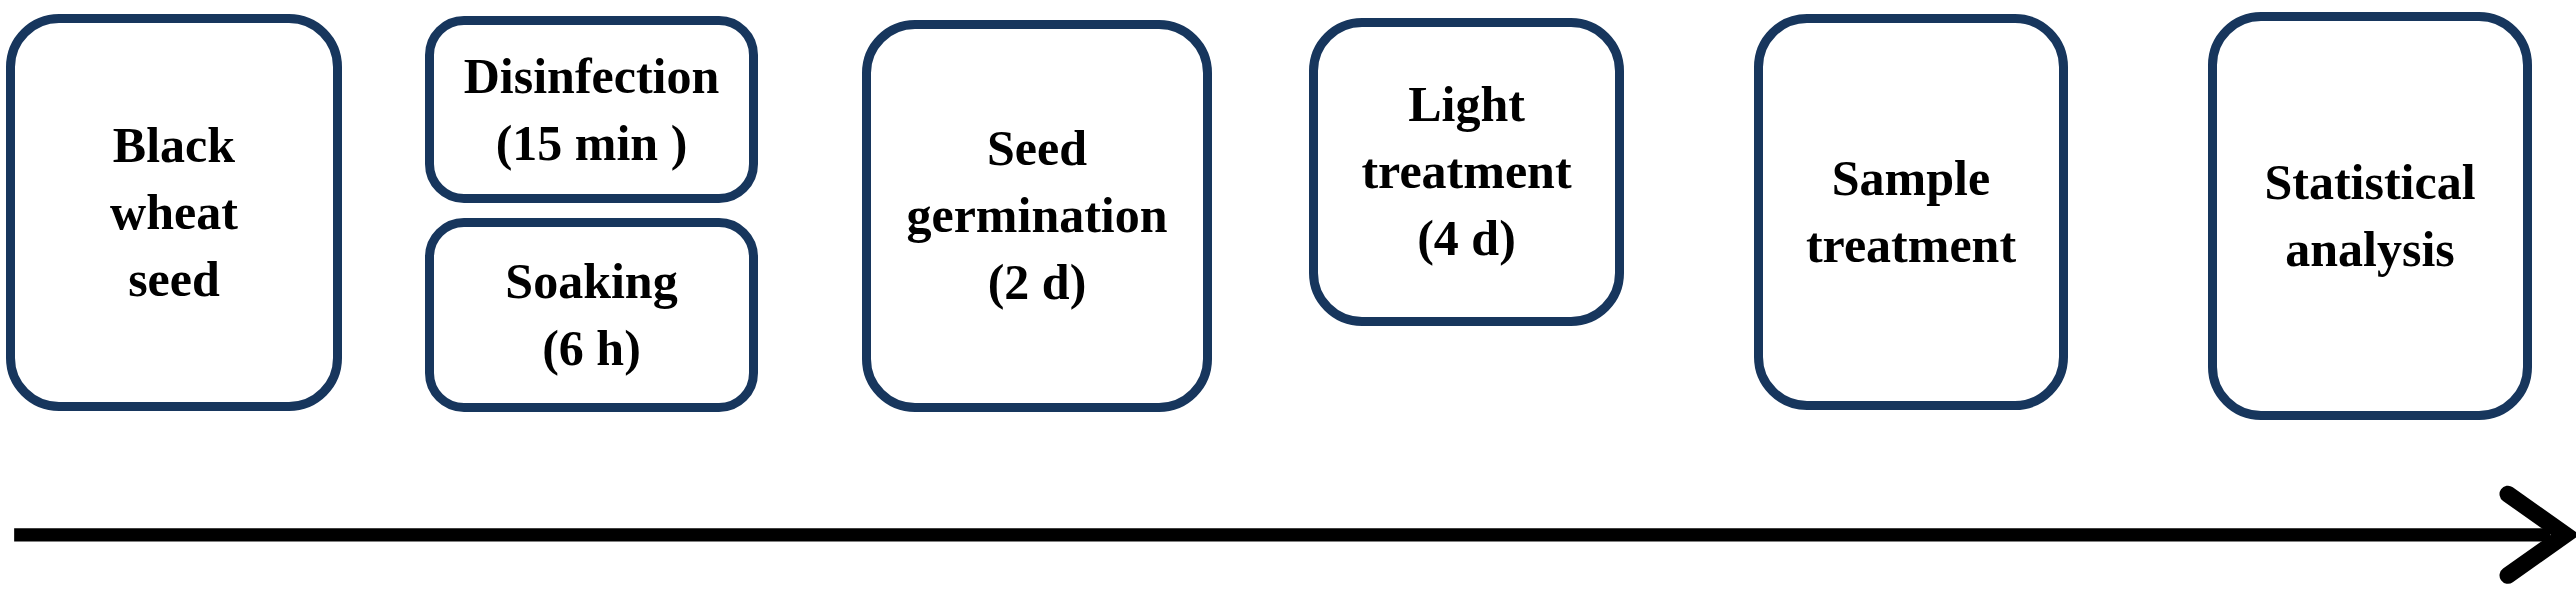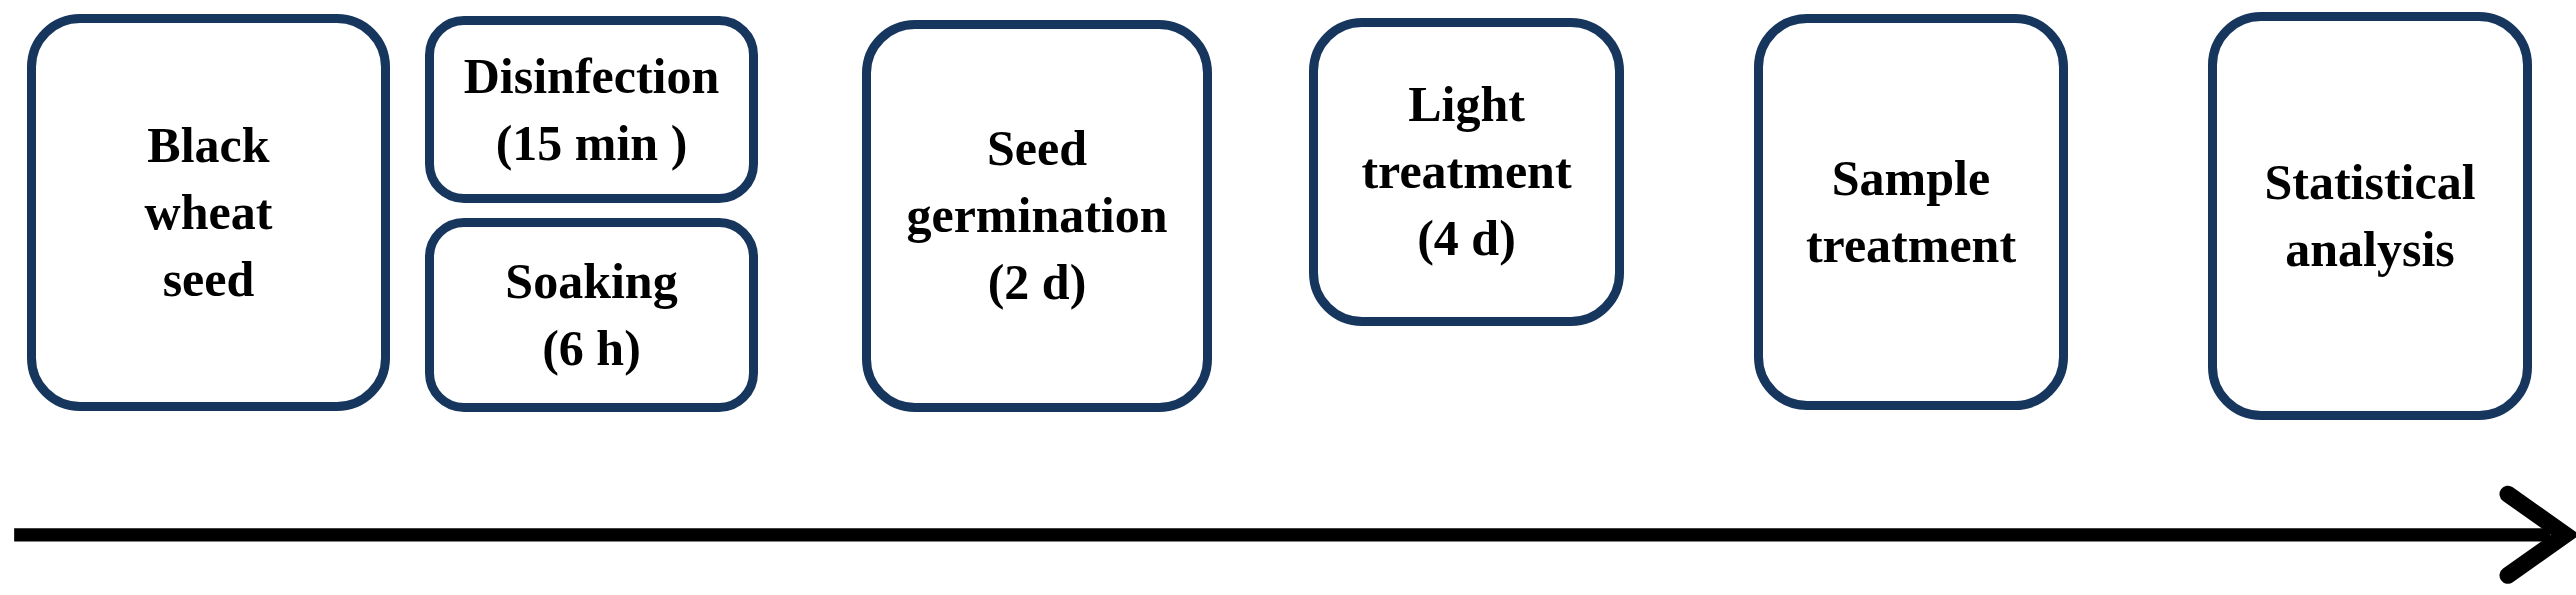--- a/index.html
+++ b/index.html
@@ -33,21 +33,21 @@
     justify-content: center;
     text-align: center;
   }
   .label {
     white-space: pre-line;
     font-size: 50px;
     line-height: 1.34;
     padding: 0 7px;
   }
   
-  .step-seed         { left: 27px;   top: 14px;  width: 363px; height: 397px; }
+  .step-seed         { left: 6px;   top: 14px;  width: 336px; height: 397px; }
   .step-disinfection { left: 425px;  top: 16px;  width: 333px; height: 187px; border-radius: 39px; }
   .step-soaking      { left: 425px;  top: 218px; width: 333px; height: 194px; border-radius: 39px; }
   .step-germination  { left: 862px;  top: 19.5px;  width: 350px; height: 392px; }
   .step-light        { left: 1309px; top: 17.7px;  width: 315px; height: 308px; }
   .step-sample       { left: 1754px; top: 14px;  width: 314px; height: 396px; }
   .step-statistical  { left: 2208px; top: 11.5px;  width: 324px; height: 408px; }
   .arrow-svg {
     position: absolute;
     left: 0;
     top: 471px;

